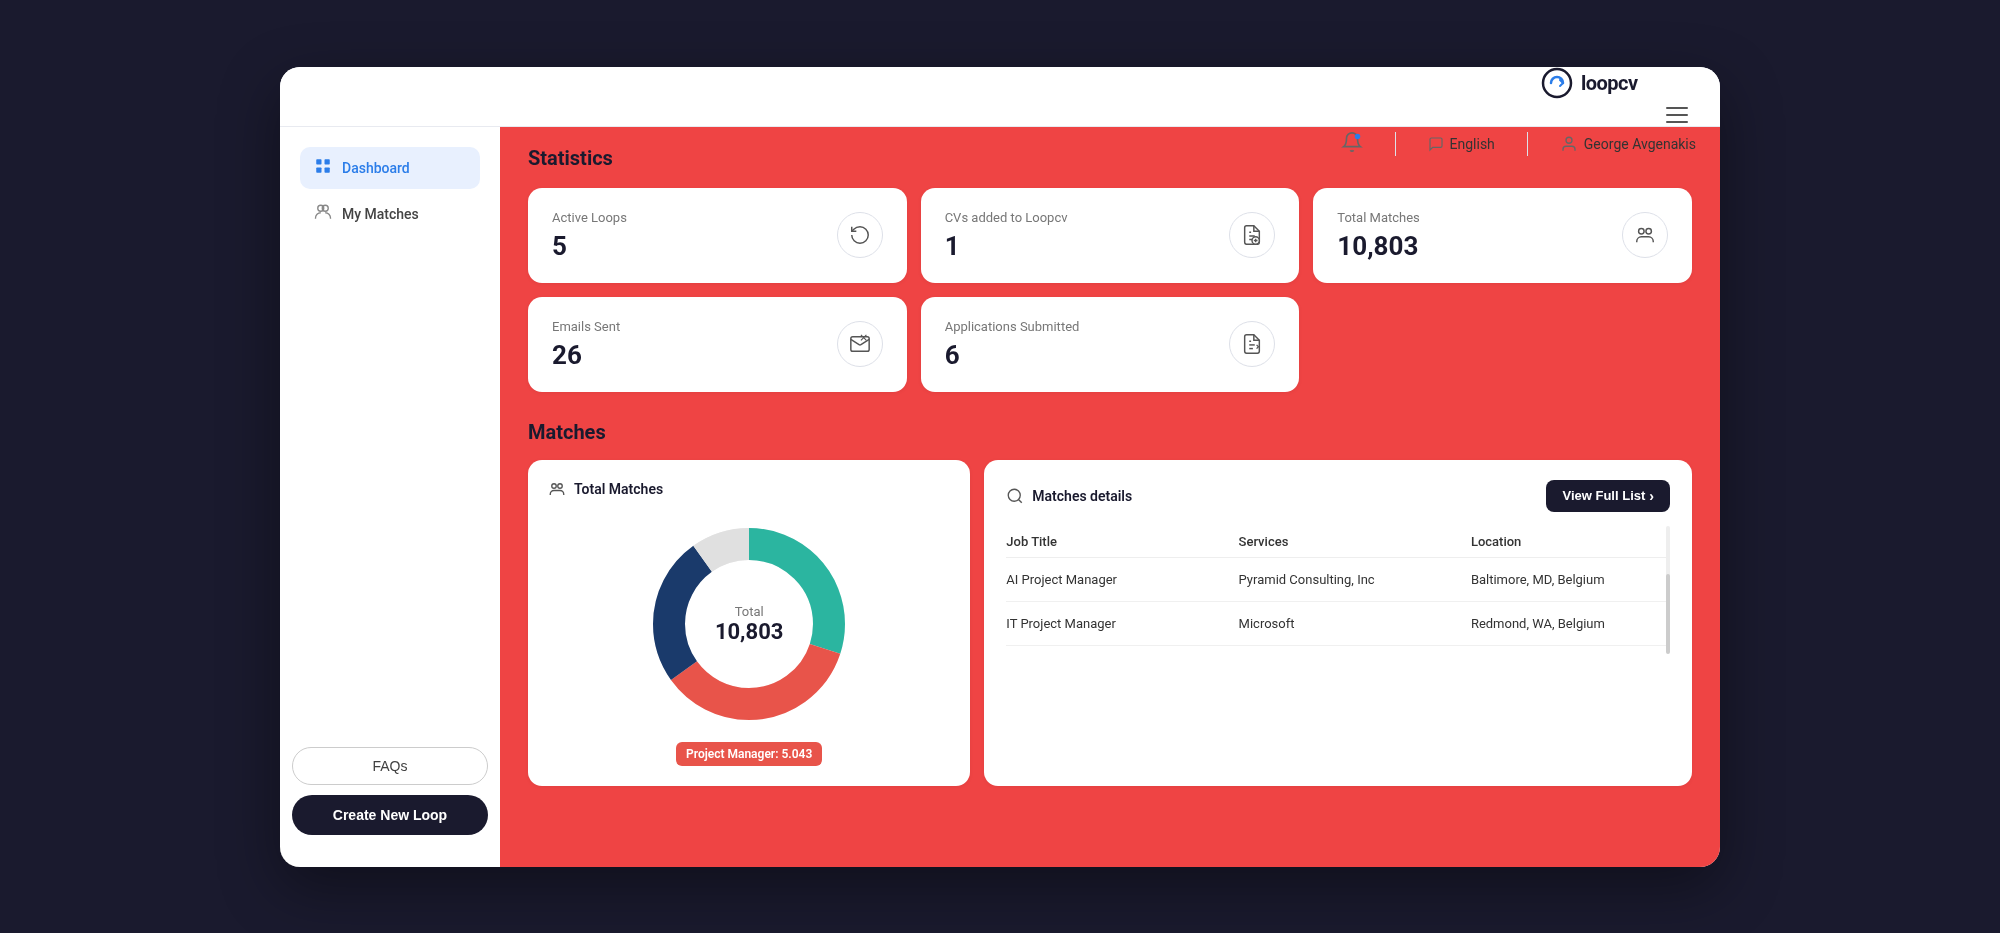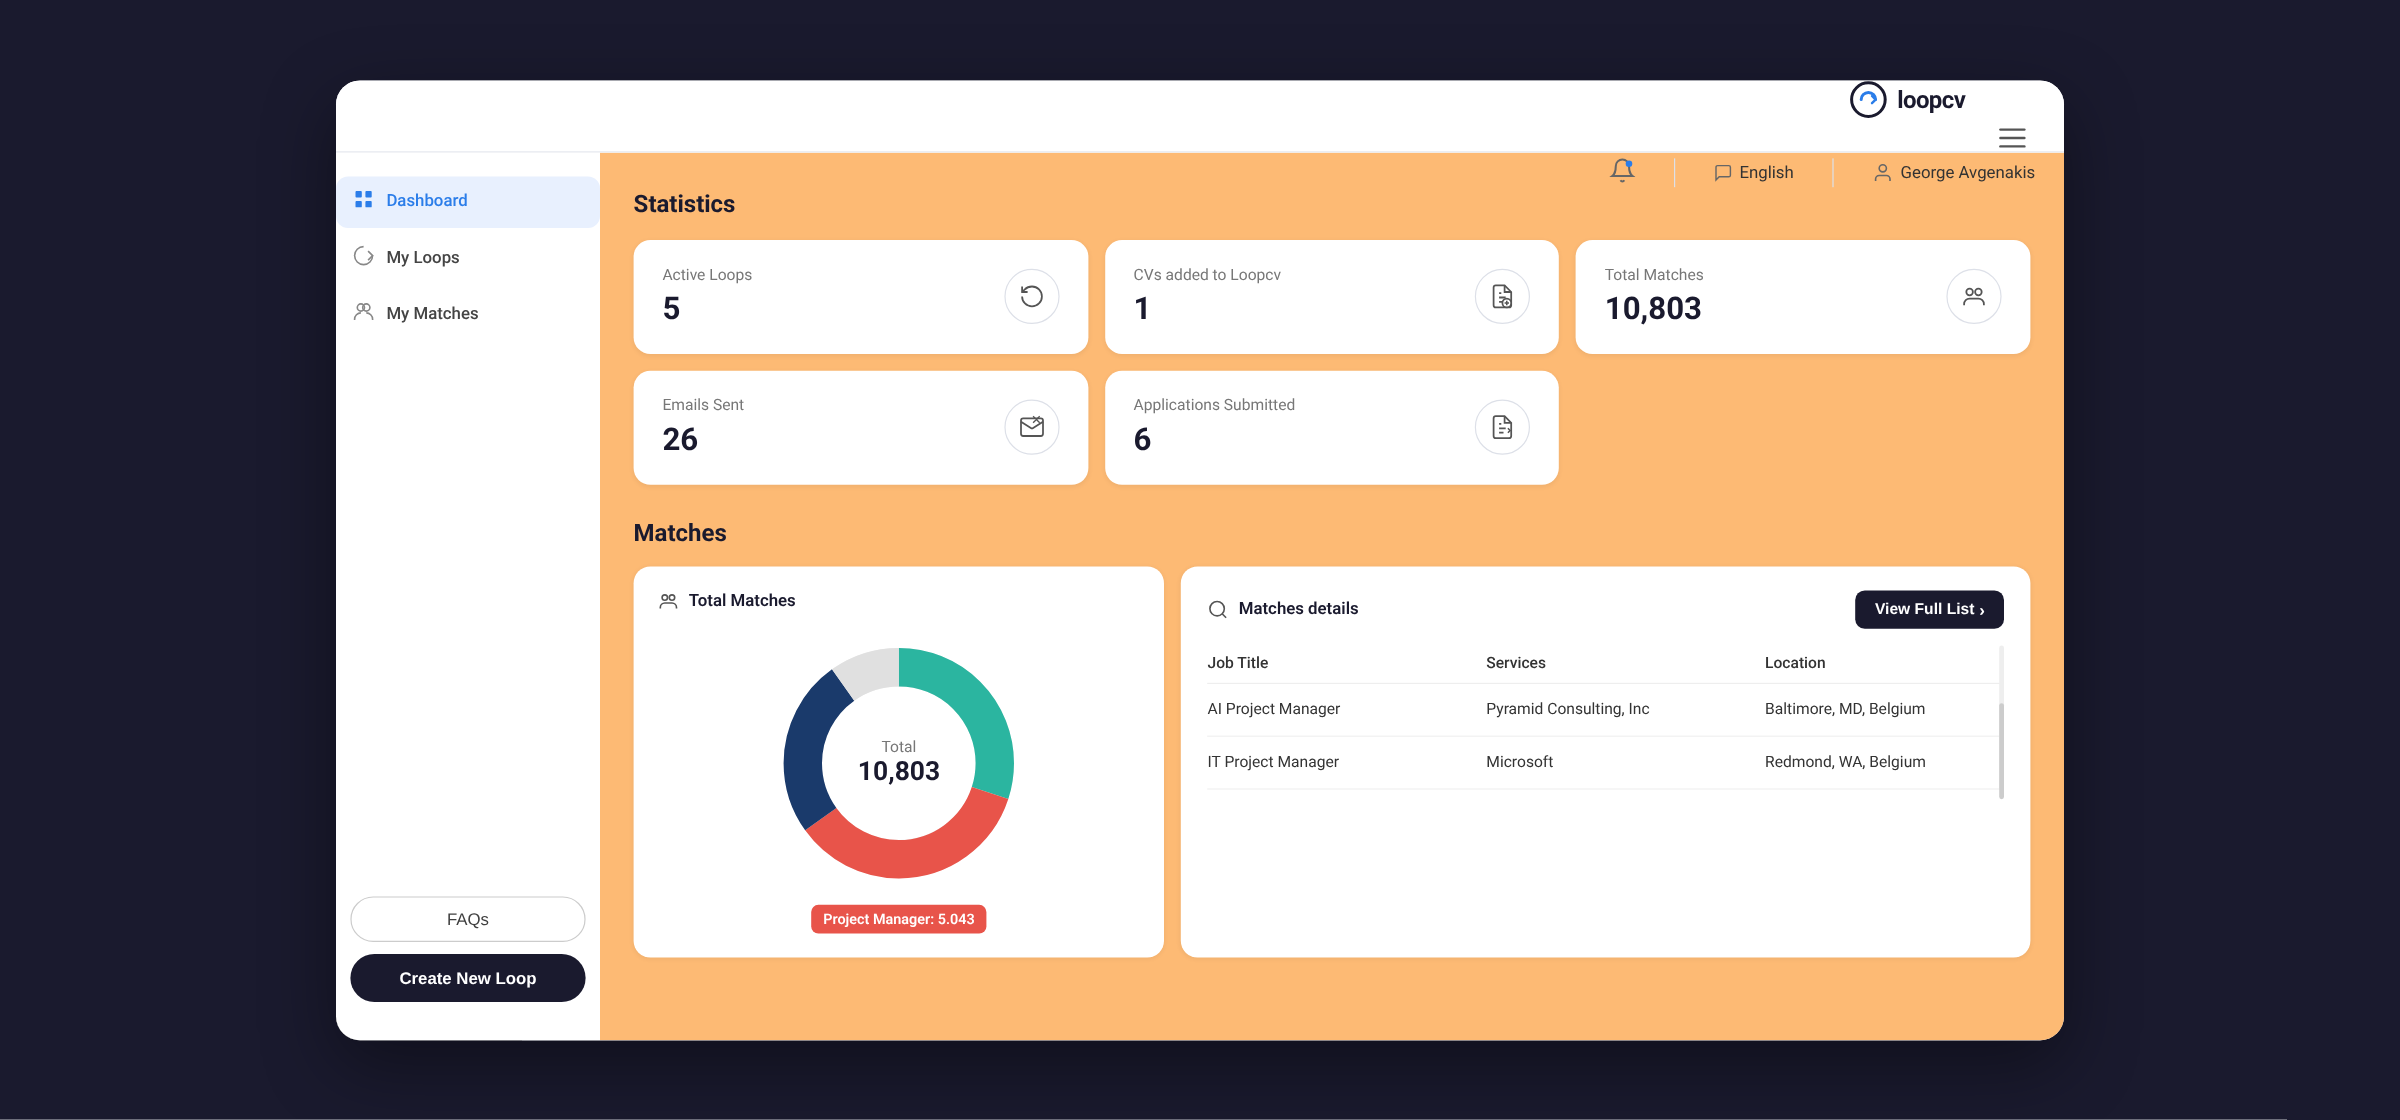--- a/index.html
+++ b/index.html
@@ -151,21 +151,21 @@
       background: #fff;
       display: flex;
       flex-direction: column;
       padding: 20px 0;
       flex-shrink: 0;
       position: relative;
       z-index: 5;
     }
     .sidebar-nav {
       flex: 1;
-      padding: 0 0;
+      padding: 0 20px;
     }
     .sidebar-item {
       display: flex;
       align-items: center;
       gap: 10px;
       padding: 10px 14px;
       border-radius: 10px;
       cursor: pointer;
       margin-bottom: 4px;
       font-size: 14px;
@@ -206,23 +206,23 @@
       font-size: 14px;
       font-weight: 600;
       cursor: pointer;
       text-align: center;
       width: 100%;
     }
 
     
     .content-area {
       flex: 1;
-      background: #fdba74;
+      background: #ef4444;
       overflow-y: auto;
-      padding: 31px 28px;
+      padding: 19px 28px;
     }
 
     .section-title {
       font-size: 20px;
       font-weight: 700;
       color: #1a1a2e;
       margin-bottom: 18px;
     }
 
     
@@ -476,29 +476,20 @@
             <svg width="18" height="18" viewBox="0 0 24 24" fill="#2b7de9">
               <rect x="3" y="3" width="7" height="7" rx="1"></rect>
               <rect x="14" y="3" width="7" height="7" rx="1"></rect>
               <rect x="3" y="14" width="7" height="7" rx="1"></rect>
               <rect x="14" y="14" width="7" height="7" rx="1"></rect>
             </svg>
           </span>
           <span>Dashboard</span>
         </div>
 
-        <div class="sidebar-item">
-          <span class="sidebar-item-icon">
-            <svg width="18" height="18" viewBox="0 0 24 24" fill="none" stroke="#888" stroke-width="1.8">
-              <path d="M12 2C6.48 2 2 6.48 2 12s4.48 10 10 10 10-4.48 10-10"></path>
-              <path d="M17 7l5 5-5 5"></path>
-            </svg>
-          </span>
-          <span>My Loops</span>
-        </div>
 
         <div class="sidebar-item">
           <span class="sidebar-item-icon">
             <svg width="18" height="18" viewBox="0 0 24 24" fill="none" stroke="#888" stroke-width="1.8">
               <circle cx="9" cy="7" r="4"></circle>
               <circle cx="15" cy="7" r="4"></circle>
               <path d="M2 21v-1a7 7 0 0 1 7-7"></path>
               <path d="M22 21v-1a7 7 0 0 0-7-7"></path>
             </svg>
           </span>

